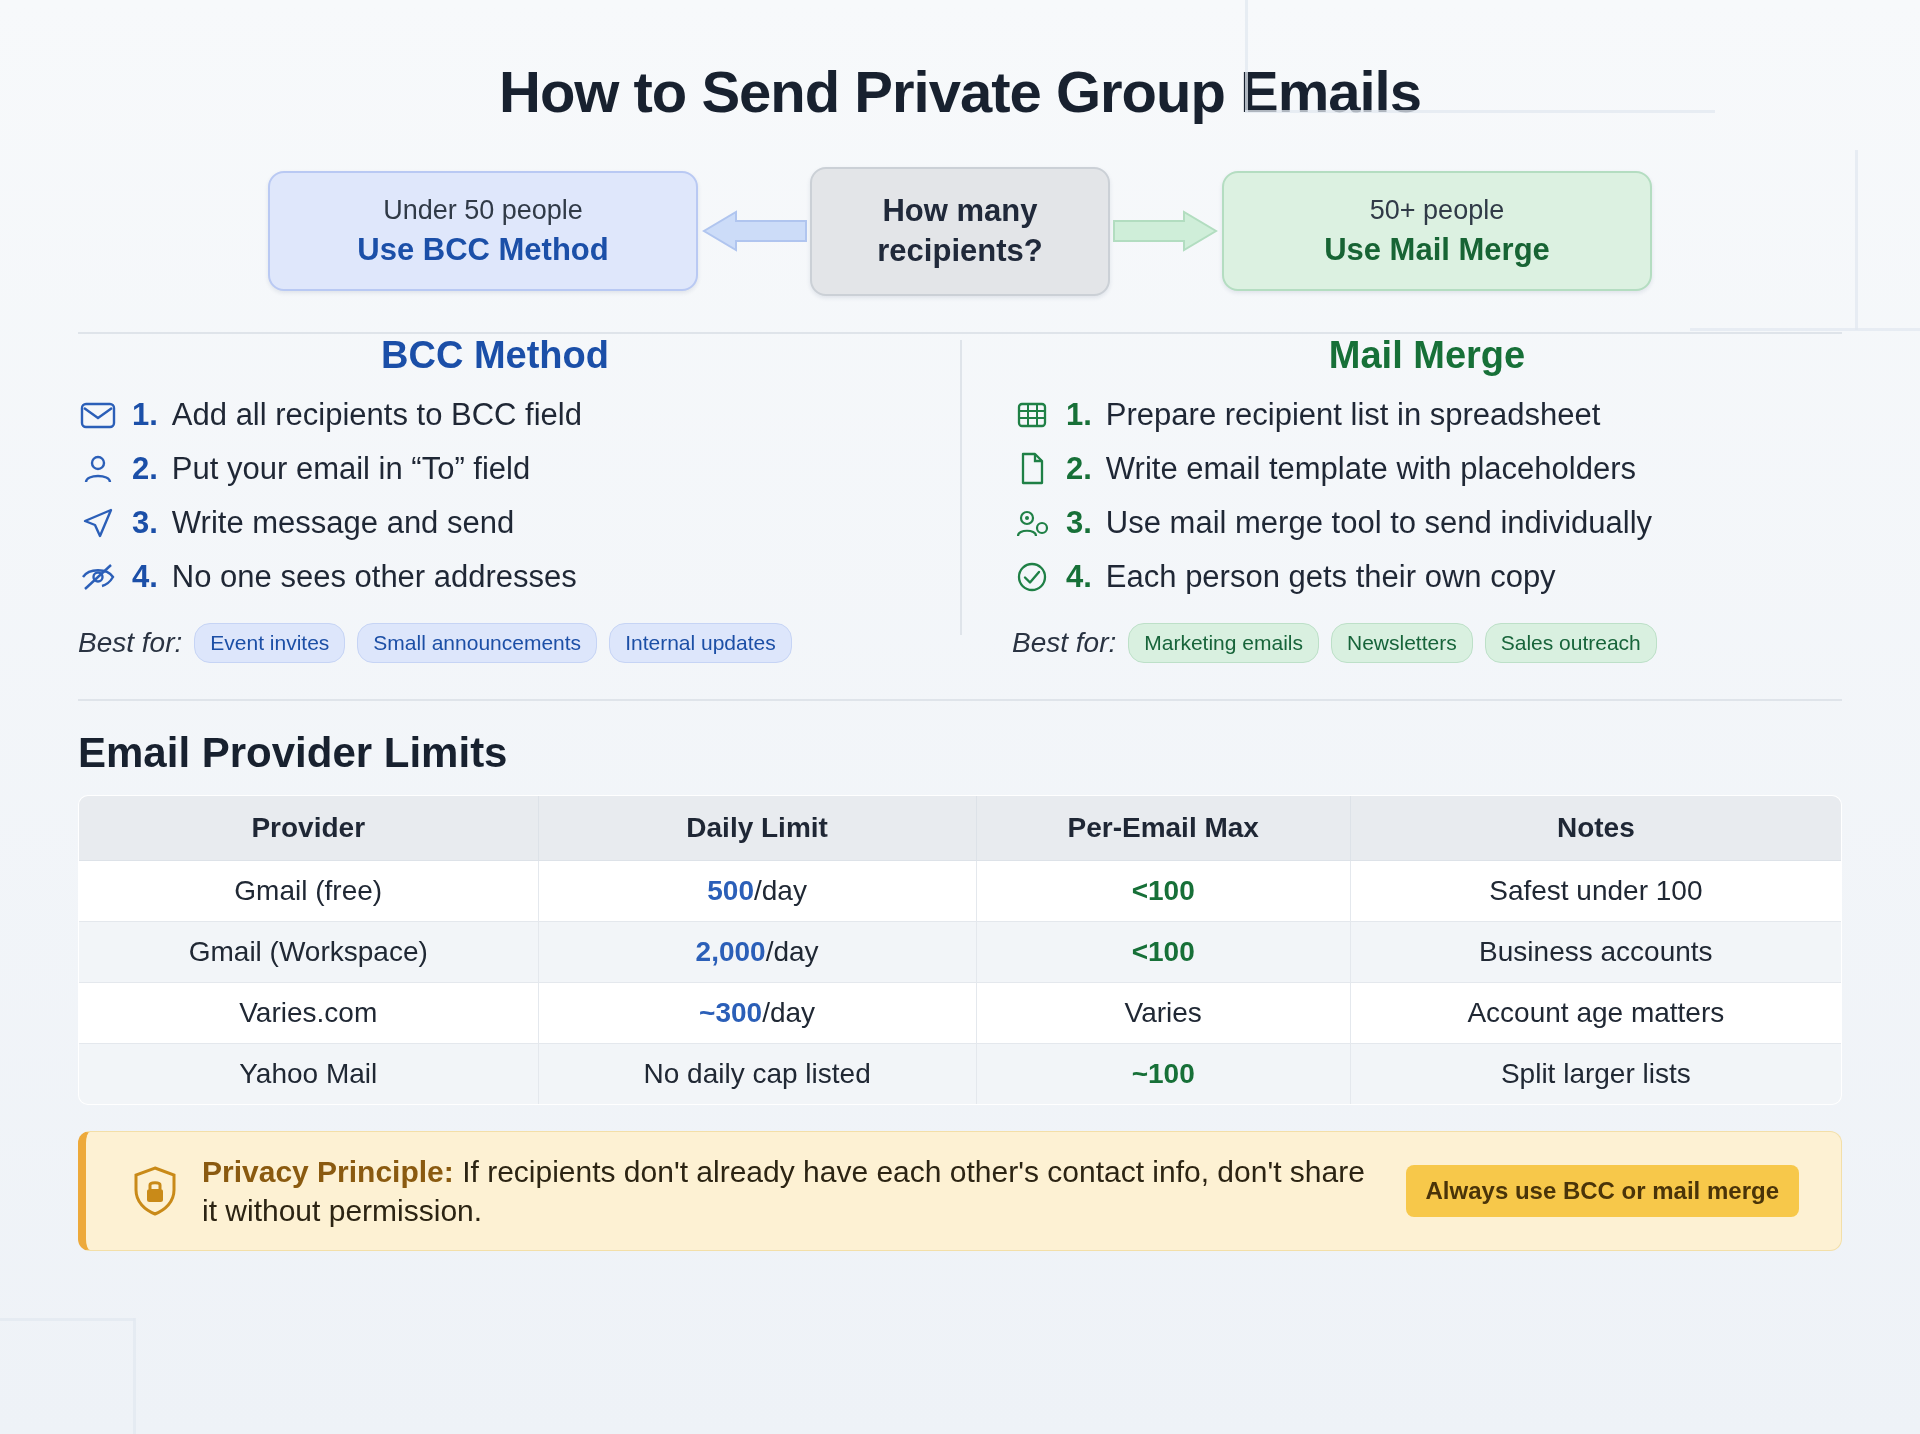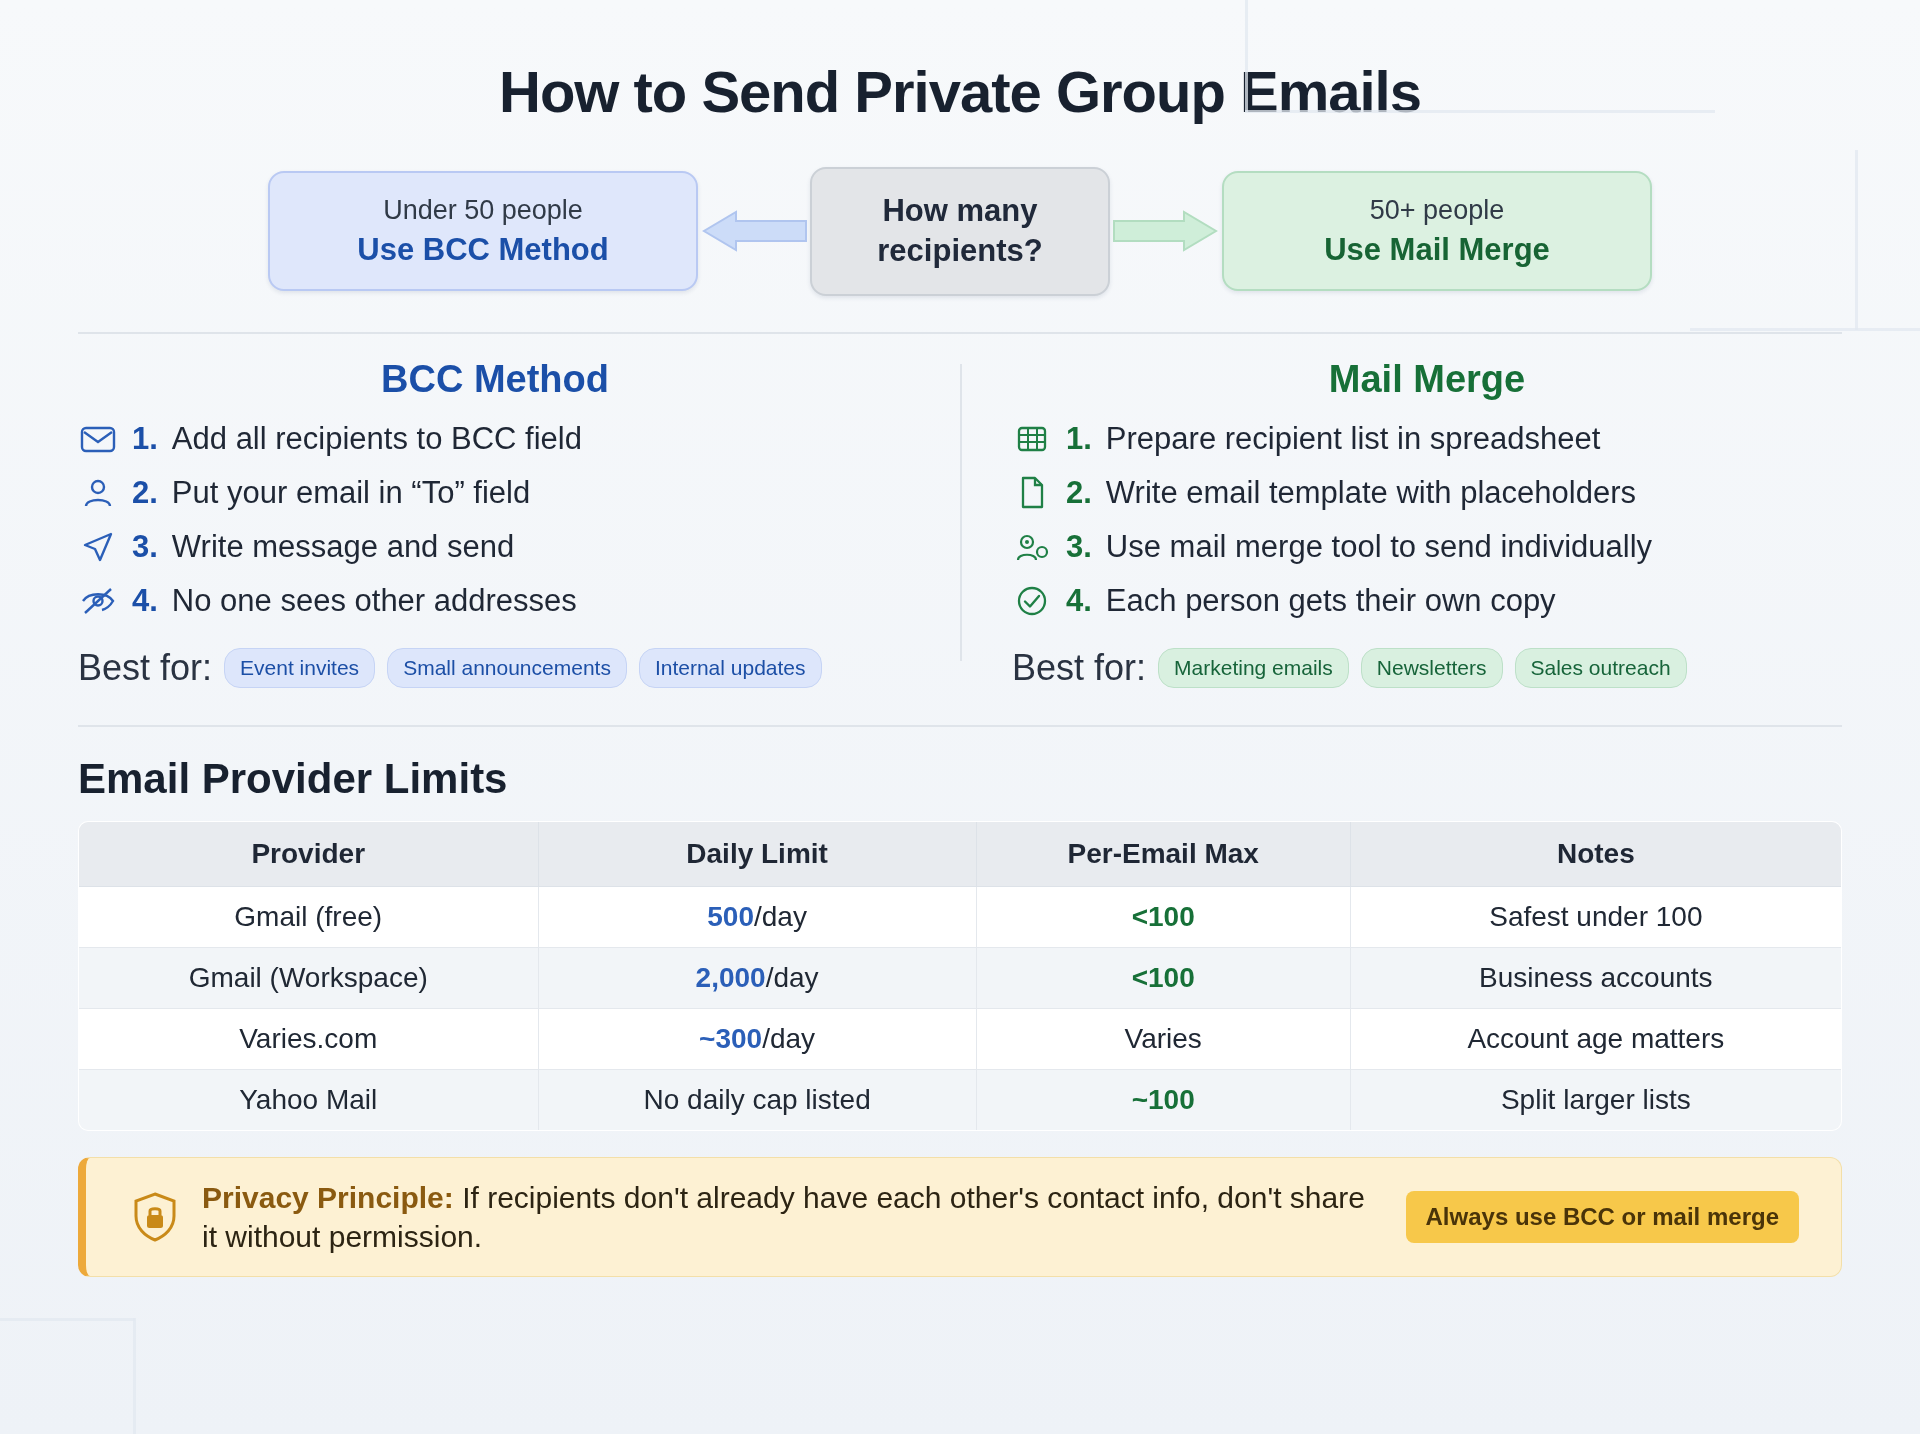--- a/index.html
+++ b/index.html
@@ -106,21 +106,20 @@
 
   .divider {
     height: 2px;
     background: #dfe4ea;
     margin: 36px 0 0 0;
   }
 
   
   .columns {
     display: flex;
-    margin-top: 24px;
     position: relative;
   }
   .col { width: 50%; box-sizing: border-box; }
   .col-left { padding-right: 48px; }
   .col-right { padding-left: 52px; }
   .vline {
     position: absolute;
     left: 50%;
     top: 6px;
     bottom: 28px;
@@ -157,21 +156,22 @@
   .col-right .step .num { color: #177038; }
 
   .bestfor {
     display: flex;
     align-items: center;
     gap: 12px;
     margin-top: 26px;
     flex-wrap: nowrap;
   }
   .bestfor .lbl {
-    font-size: 36px;
+    font-style: italic;
+    font-size: 28px;
     color: #2a3342;
     white-space: nowrap;
   }
   .tag {
     border-radius: 16px;
     padding: 7px 15px;
     font-size: 21px;
     white-space: nowrap;
   }
   .tag-blue {

